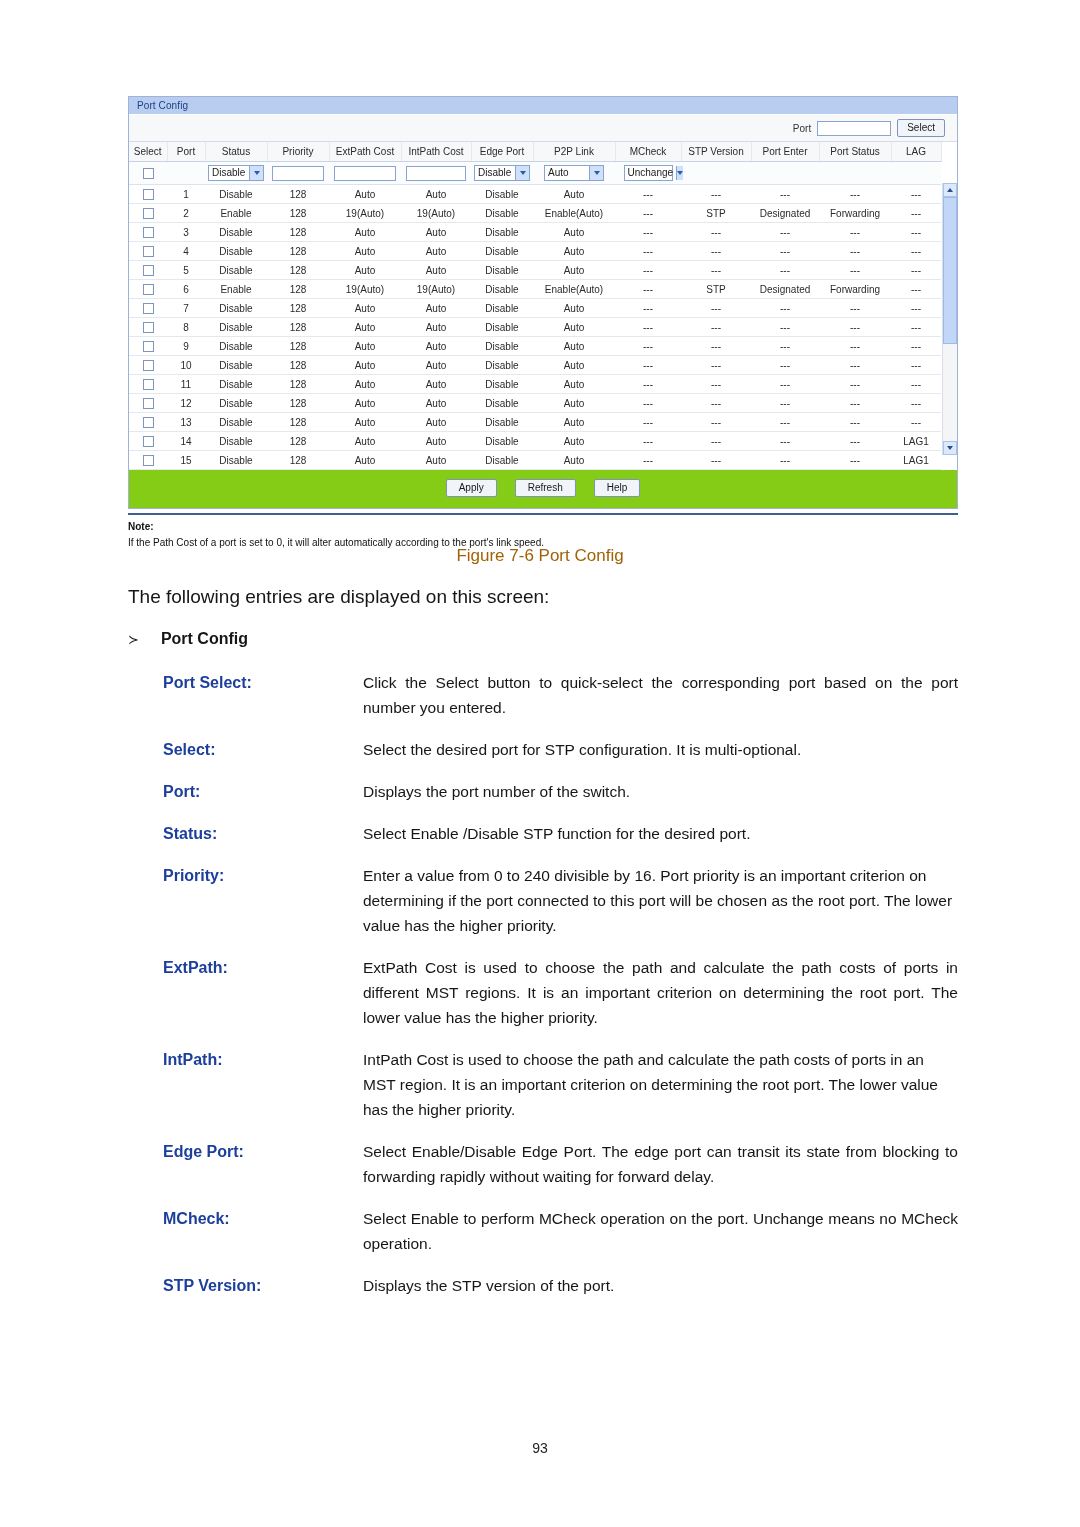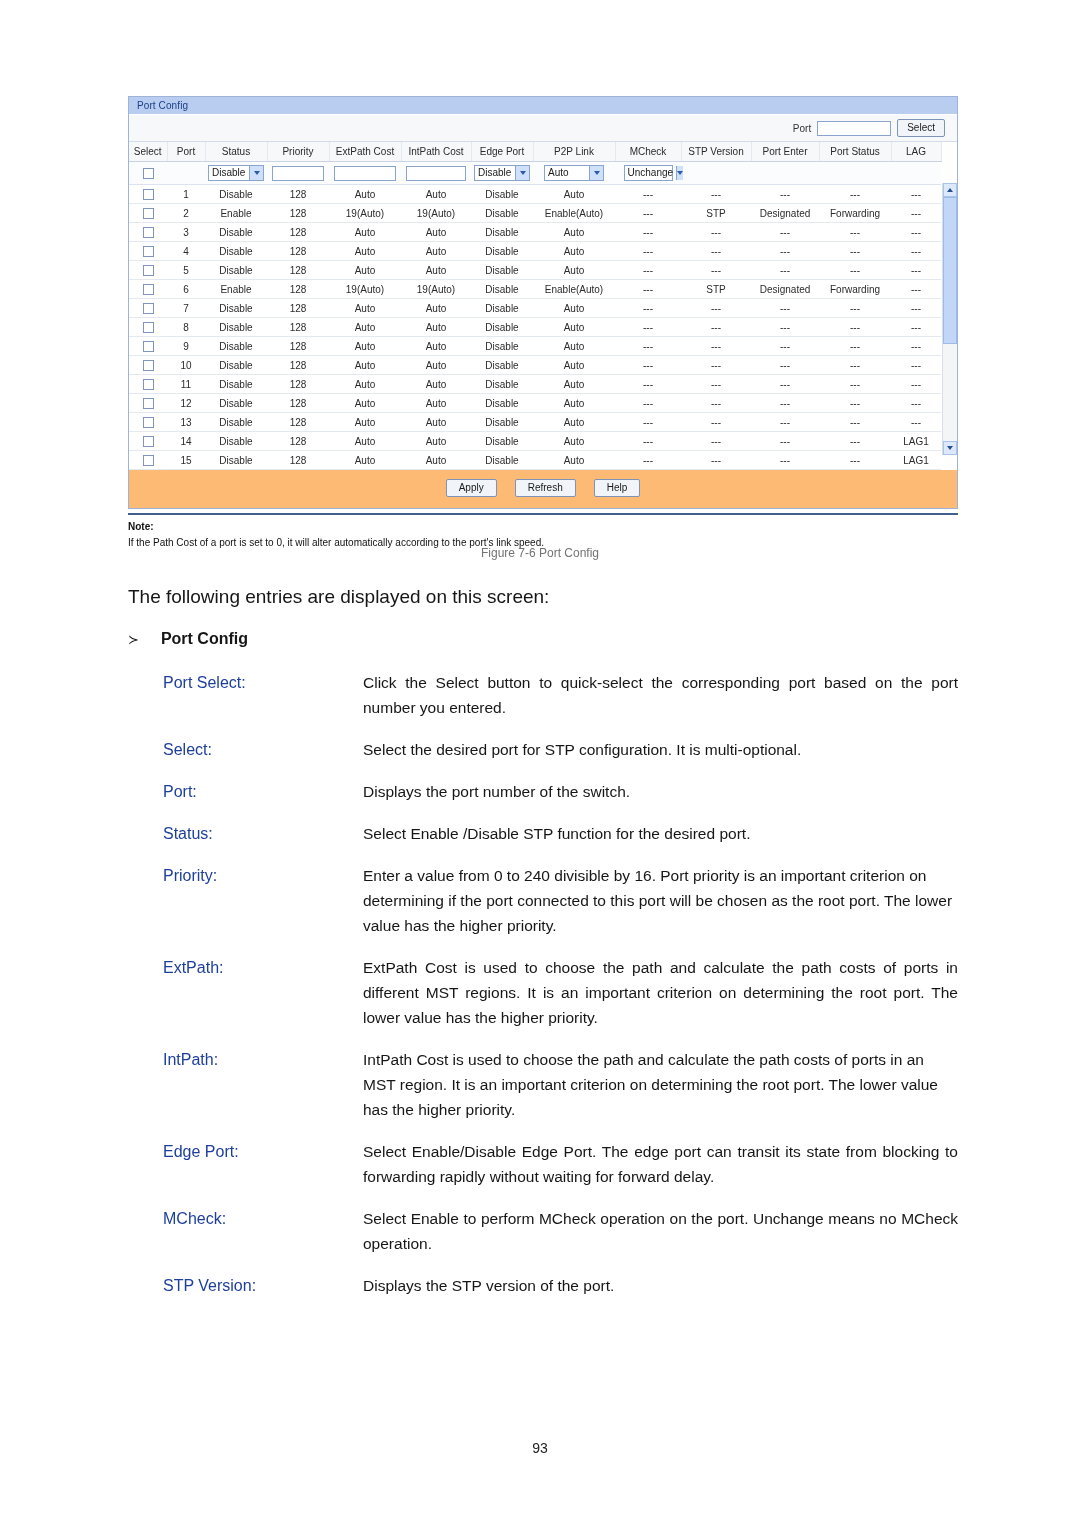--- a/index.html
+++ b/index.html
@@ -188,21 +188,21 @@
     border: 1px solid #9ebae6;
     box-sizing: border-box;
   }
   .sbar .track { background: #f4f5f7; }
 
   .action-row {
     display: flex;
     justify-content: center;
     gap: 18px;
     padding: 9px 0 11px 0;
-    background: #fdba74;
+    background: #84cc16;
   }
   .action-row .btn { padding: 1px 12px; }
 
   .rule {
     border-top: 2px solid #3f5f8f;
     margin-top: 4px;
   }
   .note-title {
     font-size: 10px;
     font-weight: bold;
@@ -214,22 +214,22 @@
     color: #111;
     margin-top: 5px;
   }
 
   
   .fig-caption {
     position: absolute;
     left: 0; right: 0;
     top: 546px;
     text-align: center;
-    font-size: 12px;
-    color: #737373;
+    font-size: 17px;
+    color: #a16207;
   }
   .lead {
     position: absolute;
     left: 128px;
     top: 586px;
     font-size: 19px;
     color: #161616;
   }
   .bullet-head {
     position: absolute;
@@ -251,21 +251,21 @@
     width: 795px;
   }
   .def {
     display: flex;
     margin-bottom: 17px;
   }
   .def .term {
     width: 200px;
     flex: 0 0 200px;
     font-size: 16px;
-    font-weight: normal;
+    font-weight: bold;
     color: #1d3f9c;
     line-height: 25px;
   }
   .def .desc {
     flex: 1;
     font-size: 15.5px;
     color: #161616;
     line-height: 25px;
     text-align: justify;
   }

